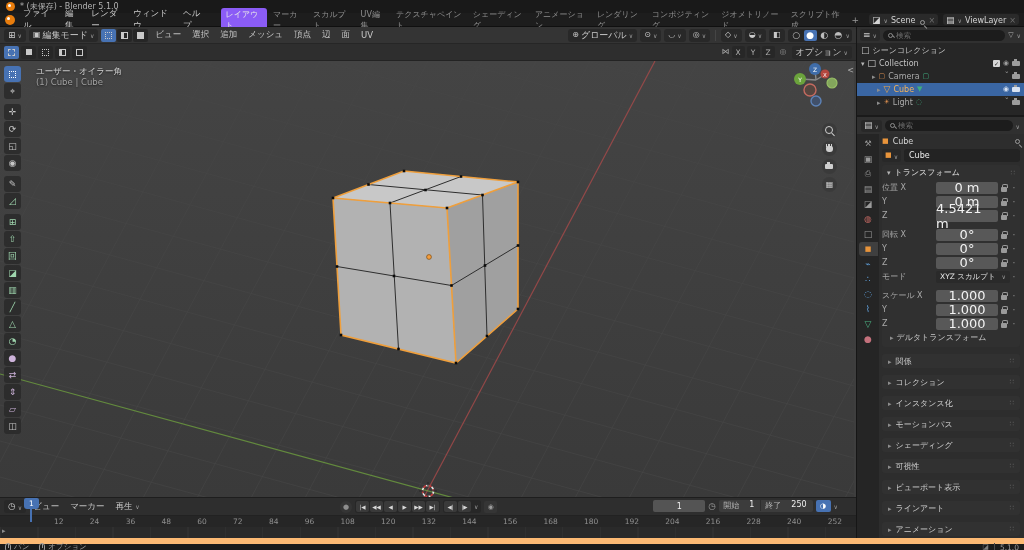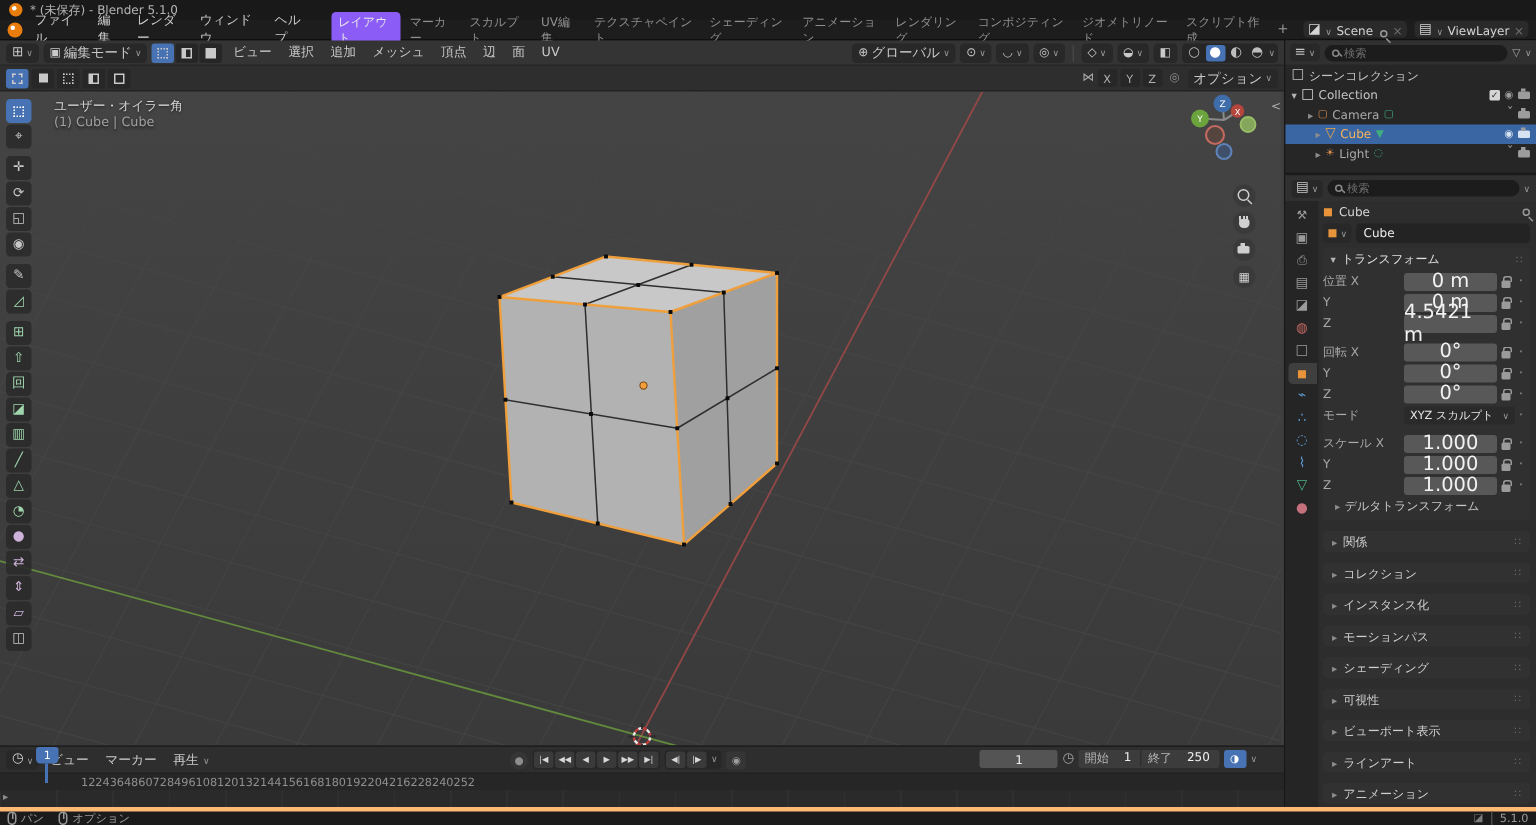--- a/index.html
+++ b/index.html
@@ -66,27 +66,27 @@
 .tl-playback{position:absolute;left:340px;top:2px;display:flex;align-items:center;gap:3px}
 .pbgrp{display:flex;gap:1px;background:#272727;border-radius:3px;padding:1px}
 .pb{width:13px;height:11px;display:flex;align-items:center;justify-content:center;color:#d8d8d8;font-size:5.5px;background:#3a3a3a;border-radius:2px}
 .tl-fields{position:absolute;right:18px;top:2px;display:flex;align-items:center;gap:3px}
 .nfield{background:#545454;border-radius:2px;height:12px;display:flex;align-items:center;justify-content:center;color:#f0f0f0;font-size:8px;padding:0 8px}
 .rangegrp{display:flex;align-items:flex-start;background:#3c3c3c;border-radius:2px;height:12px;font-size:8px}
 .rangegrp .lbl{color:#b5b5b5;padding:0 4px}
 .rangegrp .val{color:#f0f0f0;padding:0 6px}
 .keybtn{width:15px;height:12px;border-radius:2px;background:#4772b3;color:#fff;display:flex;align-items:center;justify-content:center;font-size:7px}
 .tl-ruler{height:12px;background:#262626;position:relative;flex:none;border-top:1px solid #222}
-.ruler-labels{position:absolute;left:54px;right:14px;top:1px;display:flex;justify-content:flex-start;font-size:7.5px;color:#8f8f8f}
+.ruler-labels{position:absolute;left:54px;right:14px;top:1px;display:flex;justify-content:space-between;font-size:7.5px;color:#8f8f8f}
 .tl-channel{flex:1;background:#2a2a2a;position:relative;background-image:repeating-linear-gradient(90deg,#303030 0 1px,transparent 1px 37.5px)}
 .chan-exp{position:absolute;left:2px;top:0;color:#8d8d8d;font-size:7px}
 .playhead-flag{position:absolute;left:24px;top:0;width:15px;height:11px;background:#4772b3;border-radius:2px 2px 3px 3px;color:#fff;font-size:7.5px;display:flex;align-items:center;justify-content:center;z-index:2}
 .playhead-line{position:absolute;left:30px;top:11px;width:2px;height:13px;background:#4772b3;z-index:2}
 
-.statusbar{height:12px;background:#1b1b1b;display:flex;align-items:center;gap:10px;padding:0 5px;font-size:7.5px;color:#9a9a9a;border-top:3px solid #fdba74}
+.statusbar{height:12px;background:#1b1b1b;display:flex;align-items:center;gap:10px;padding:0 5px;font-size:7.5px;color:#9a9a9a;border-top:6px solid #fdba74}
 .sb-item{display:flex;align-items:center;gap:3px}
 .mouse{width:6px;height:9px;border:1px solid #9a9a9a;border-radius:3px;position:relative}
 .mouse::after{content:"";position:absolute;left:2px;top:0;width:1px;height:4px;background:#9a9a9a}
 .sb-right{margin-left:auto;display:flex;align-items:center;gap:5px}
 .version{border-left:1px solid #4a4a4a;padding-left:5px}
 
 .outliner{height:88px;display:flex;flex-direction:column;background:#262626;flex:none}
 .ol-header{height:16px;background:#303030;display:flex;align-items:center;gap:3px;padding:0 3px;flex:none}
 .search{flex:1;background:#1c1c1c;border-radius:7px;height:11px;display:flex;align-items:center;gap:3px;padding:0 5px;min-width:0}
 .search input{background:transparent;border:none;outline:none;color:#cfcfcf;font-size:7.5px;width:100%;font-family:inherit}

